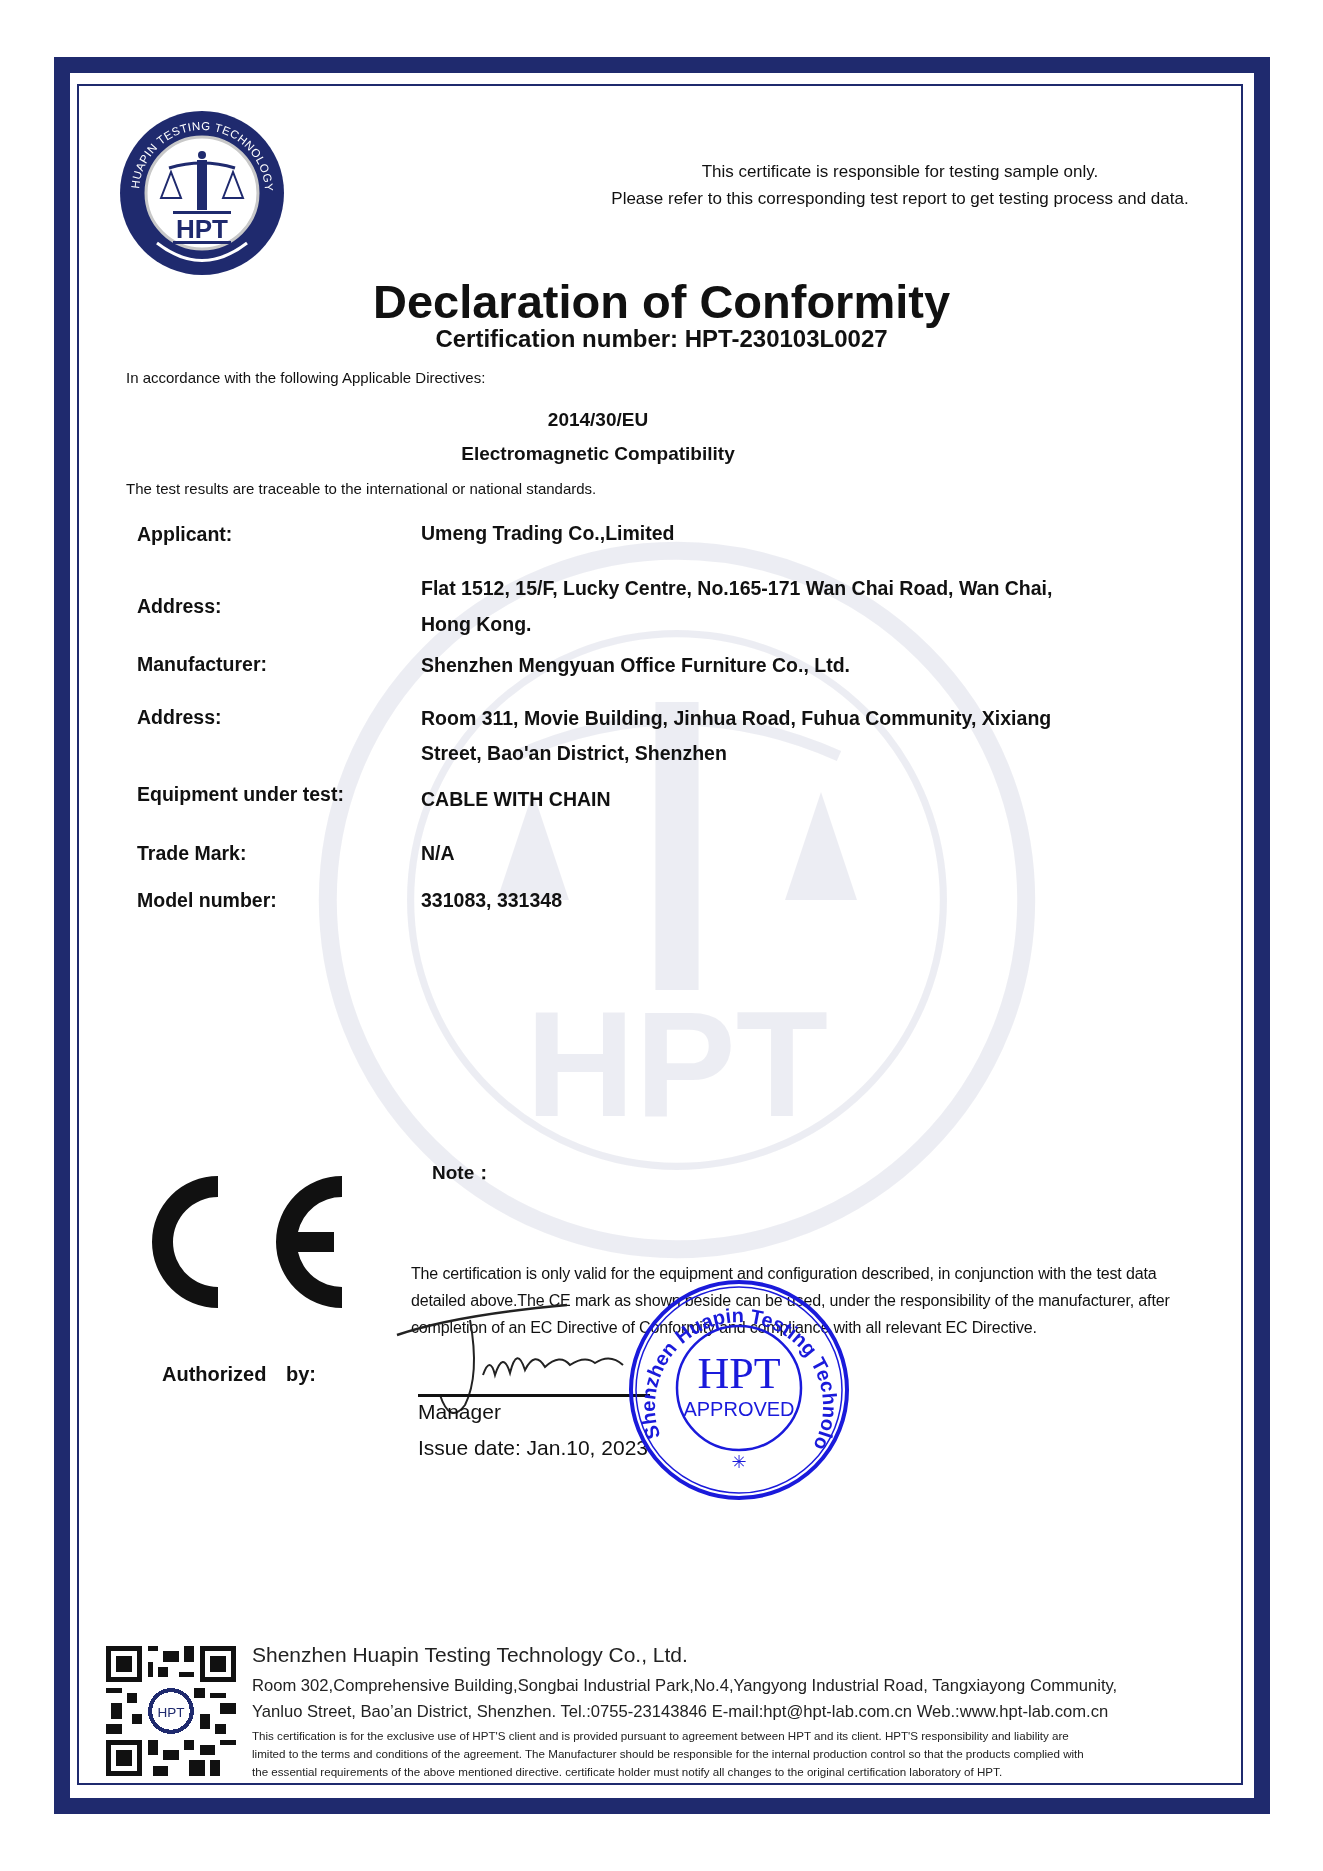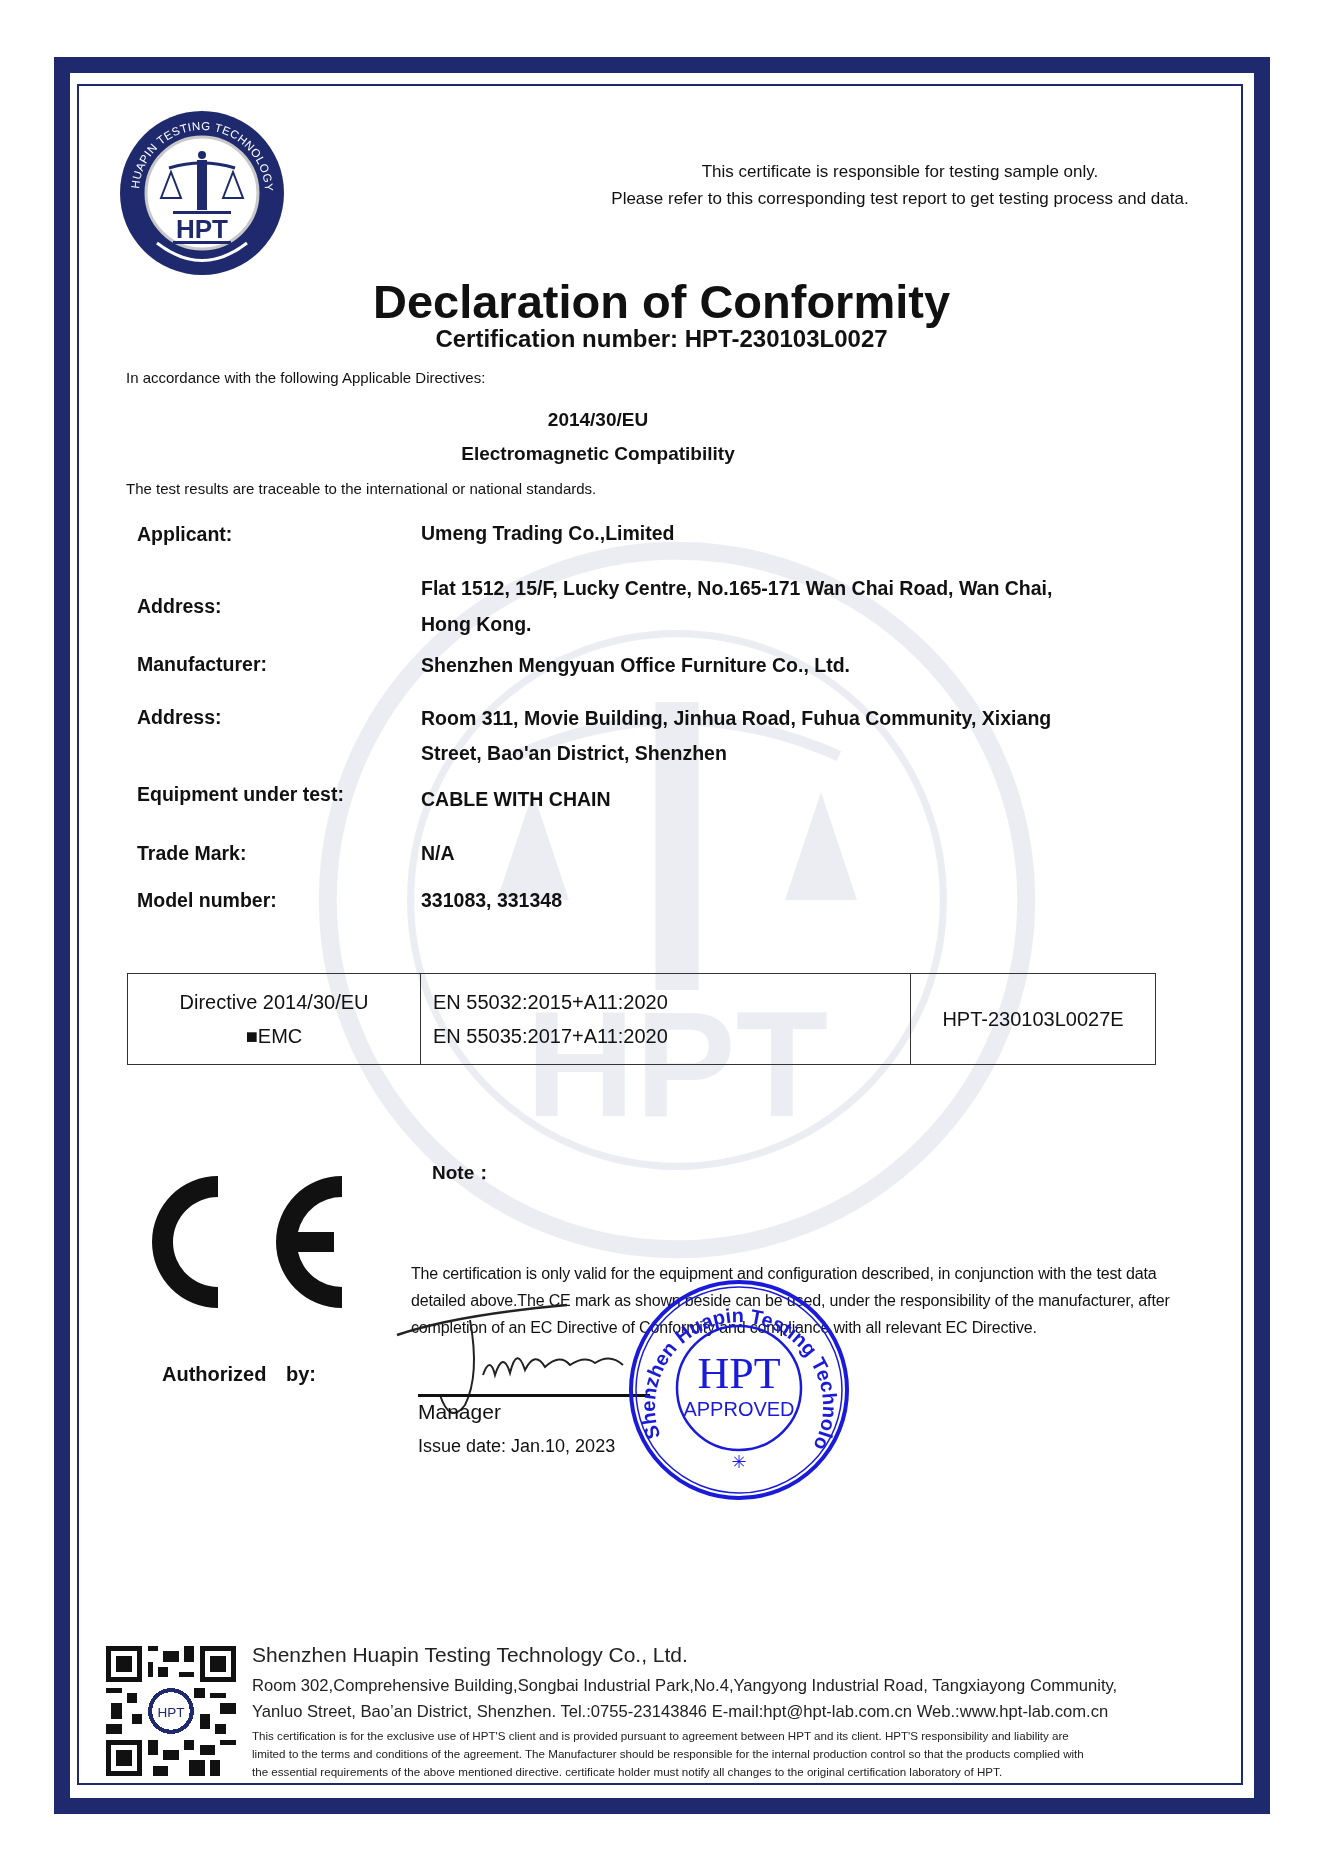--- a/index.html
+++ b/index.html
@@ -24,21 +24,21 @@
   table.std .c1 { width: 292px; text-align: center; height: 90px; line-height: 34px; }
   table.std .c2 { width: 477px; padding-left: 12px; line-height: 34px; }
   table.std .c3 { text-align: center; }
   .ce { left: 144px; top: 1168px; width: 206px; height: 148px; }
   .note-title { left: 432px; top: 1160px; font-size: 19px; font-weight: bold; }
   .note-body { left: 411px; top: 1260px; width: 800px; font-size: 16px; line-height: 27px; letter-spacing: -0.15px; }
   .auth { left: 126px; top: 1363px; font-size: 20px; font-weight: bold; word-spacing: 14px; margin-left: 36px; }
   .sig { left: 395px; top: 1295px; width: 270px; height: 130px; }
   .sig-line { left: 418px; top: 1394px; width: 232px; height: 3px; background: #111; }
   .manager { left: 418px; top: 1400px; font-size: 21px; }
-  .issue { left: 418px; top: 1436px; font-size: 18px; }
+  .issue { left: 418px; top: 1436px; font-size: 21px; }
   .stamp { left: 625px; top: 1276px; width: 228px; height: 228px; }
   .qr { left: 106px; top: 1645px; width: 130px; height: 132px; }
   .f-company { left: 252px; top: 1643px; font-size: 21px; color: #222; }
   .f-addr { left: 252px; font-size: 16.6px; color: #222; }
   .f-fine { left: 252px; font-size: 11.6px; color: #222; width: 980px; }
 </style>
 </head>
 <body>
 
 <div class="abs frame-outer"></div>
@@ -105,31 +105,20 @@
 <div class="abs value" style="top:782px;">CABLE WITH CHAIN</div>
 
 <div class="abs label" style="top:842px;">Trade Mark:</div>
 <div class="abs value" style="top:836px;">N/A</div>
 
 <div class="abs label" style="top:889px;">Model number:</div>
 <div class="abs value" style="top:883px;">331083, 331348</div>
 
 <table class="std">
   <tbody>
-  <tr>
-    <td class="c1">
-      <div>Directive 2014/30/EU</div>
-      <div><span>■</span><span>EMC</span></div>
-    </td>
-    <td class="c2">
-      <div>EN 55032:2015+A11:2020</div>
-      <div>EN 55035:2017+A11:2020</div>
-    </td>
-    <td class="c3">HPT-230103L0027E</td>
-  </tr>
 </tbody>
   </table>
 
 <svg class="abs ce" viewBox="0 0 206 148">
   <path d="M74 8 A66 66 0 1 0 74 140 L74 119 A45 45 0 1 1 74 29 Z" fill="#111"></path>
   <path d="M198 8 A66 66 0 1 0 198 140 L198 119 A45 45 0 0 1 154 84 L190 84 L190 64 L154 64 A45 45 0 0 1 198 29 Z" fill="#111"></path>
 </svg>
 
 <div class="abs note-title">Note：</div>
 <div class="abs note-body">The certification is only valid for the equipment and configuration described, in conjunction with the test data detailed above.The CE mark as shown beside can be used, under the responsibility of the manufacturer, after completion of an EC Directive of Conformity and compliance with all relevant EC Directive.</div>

